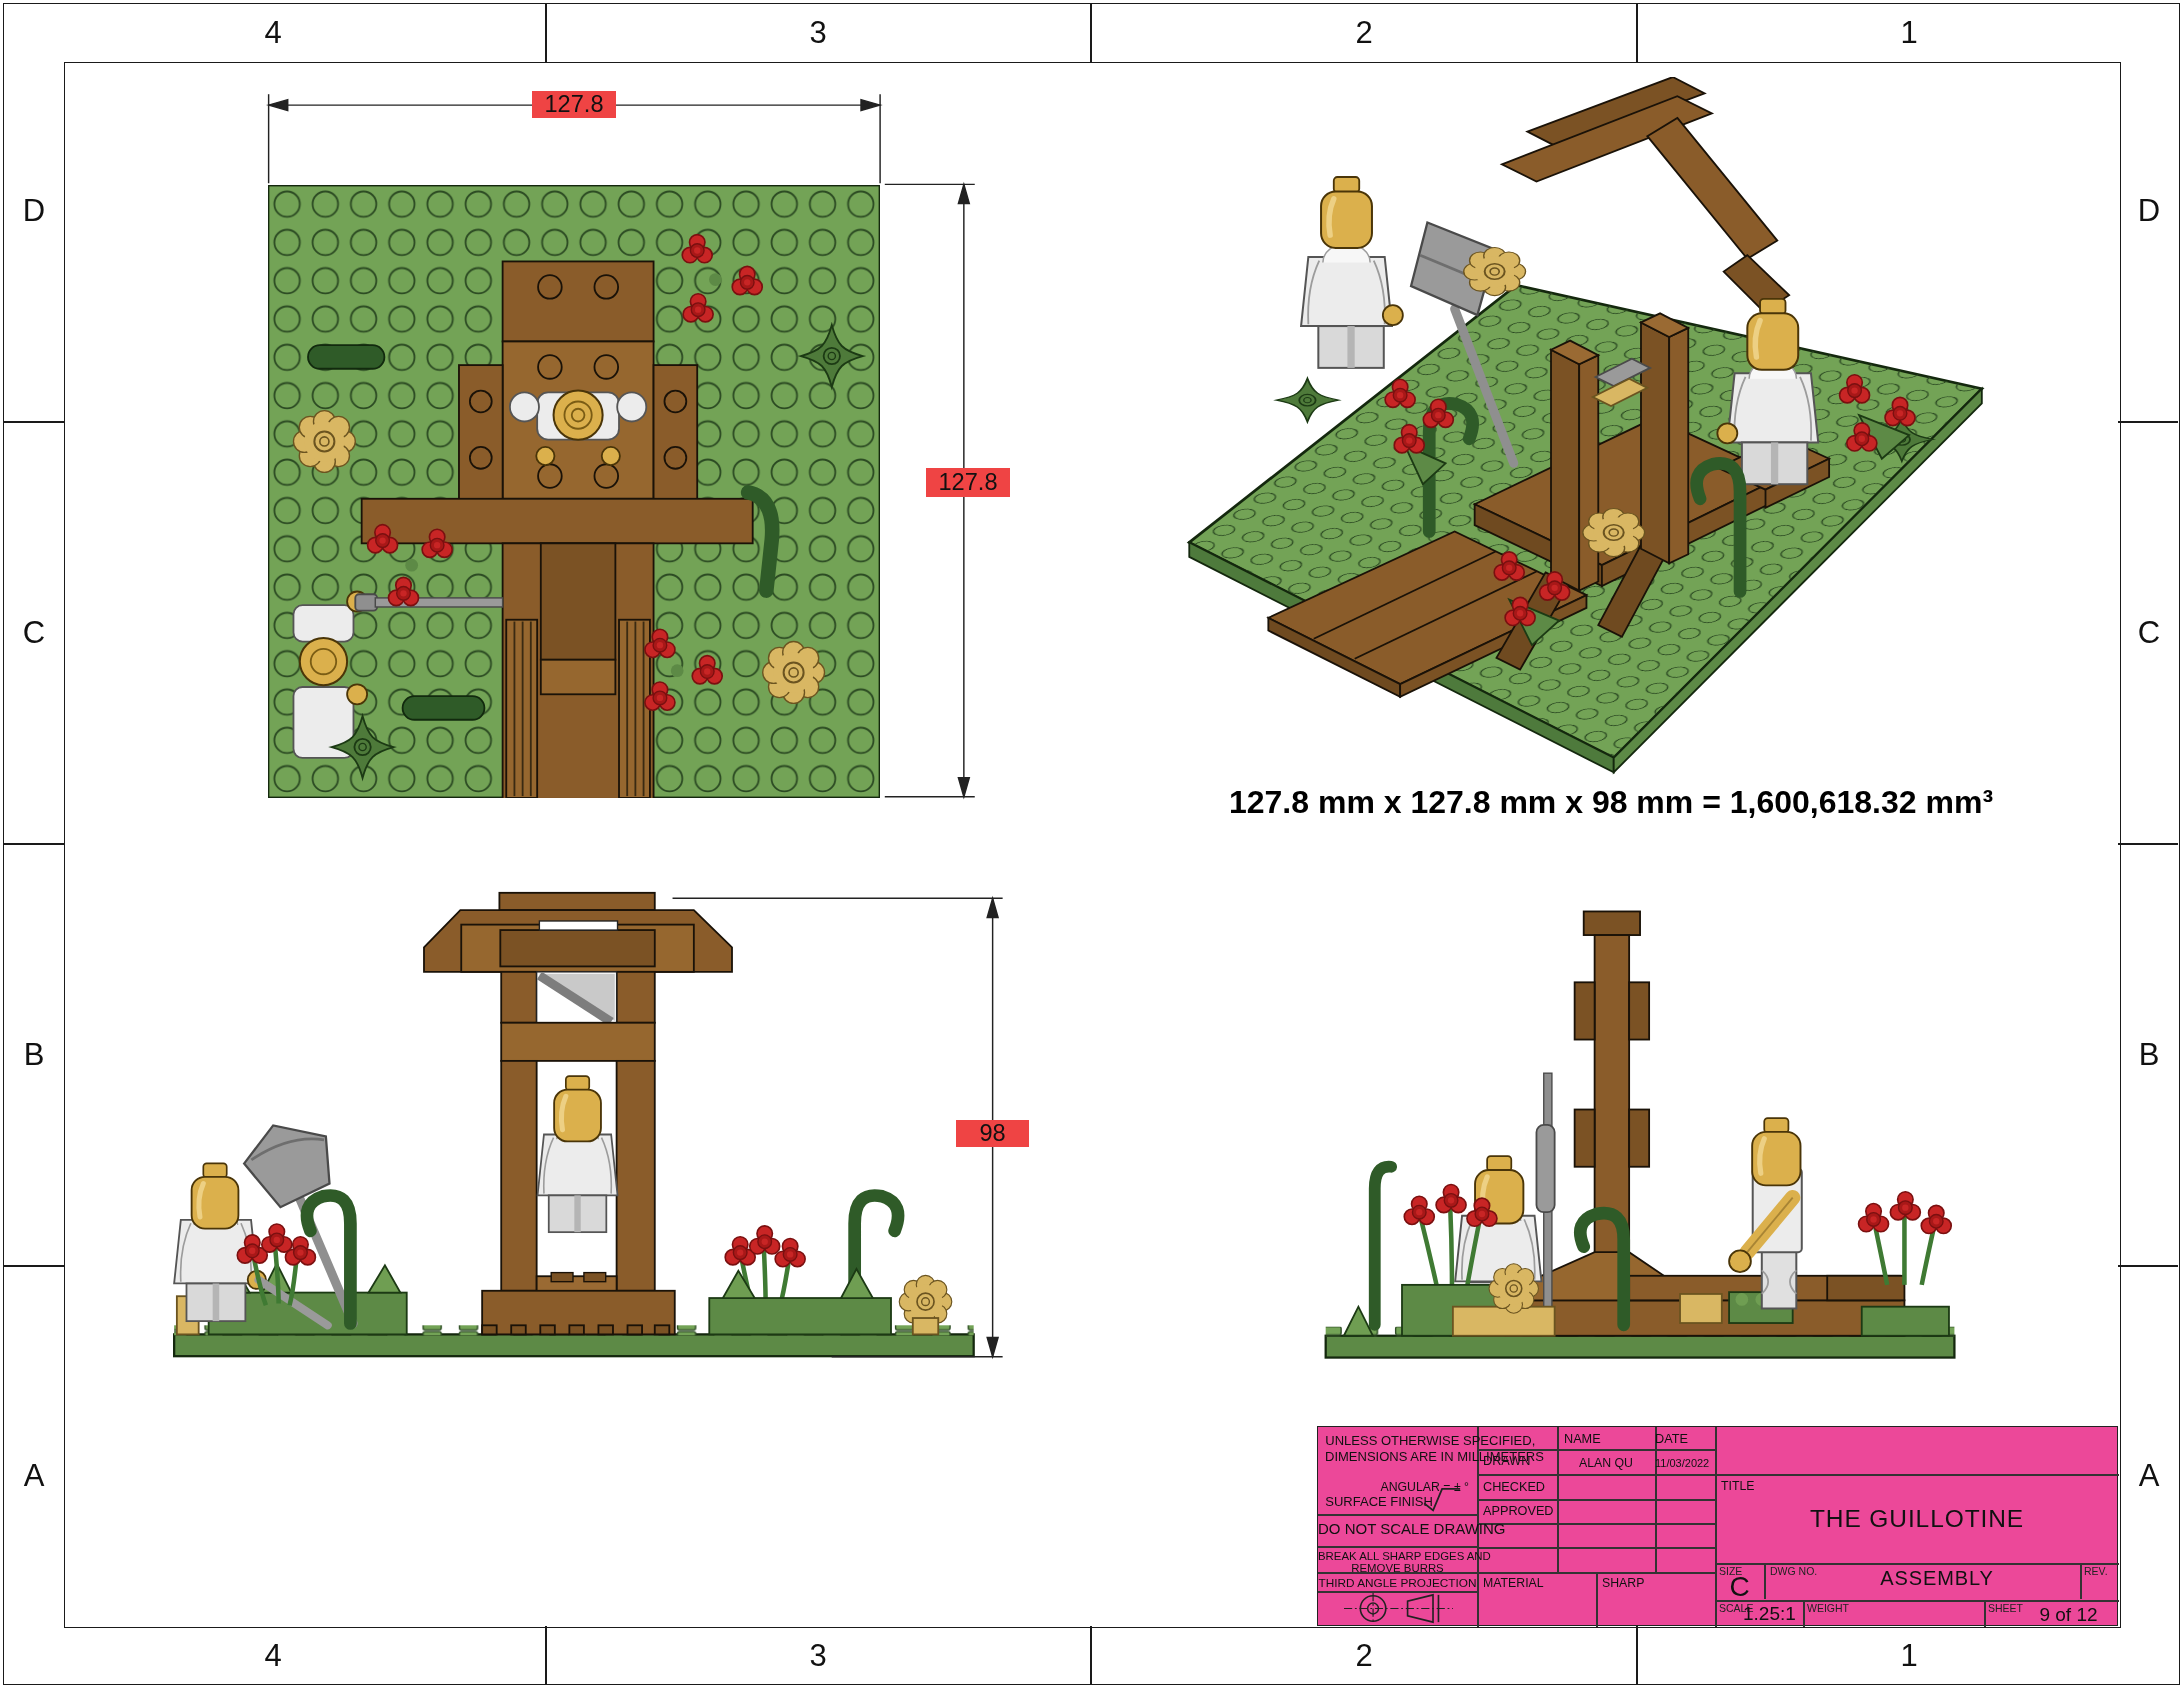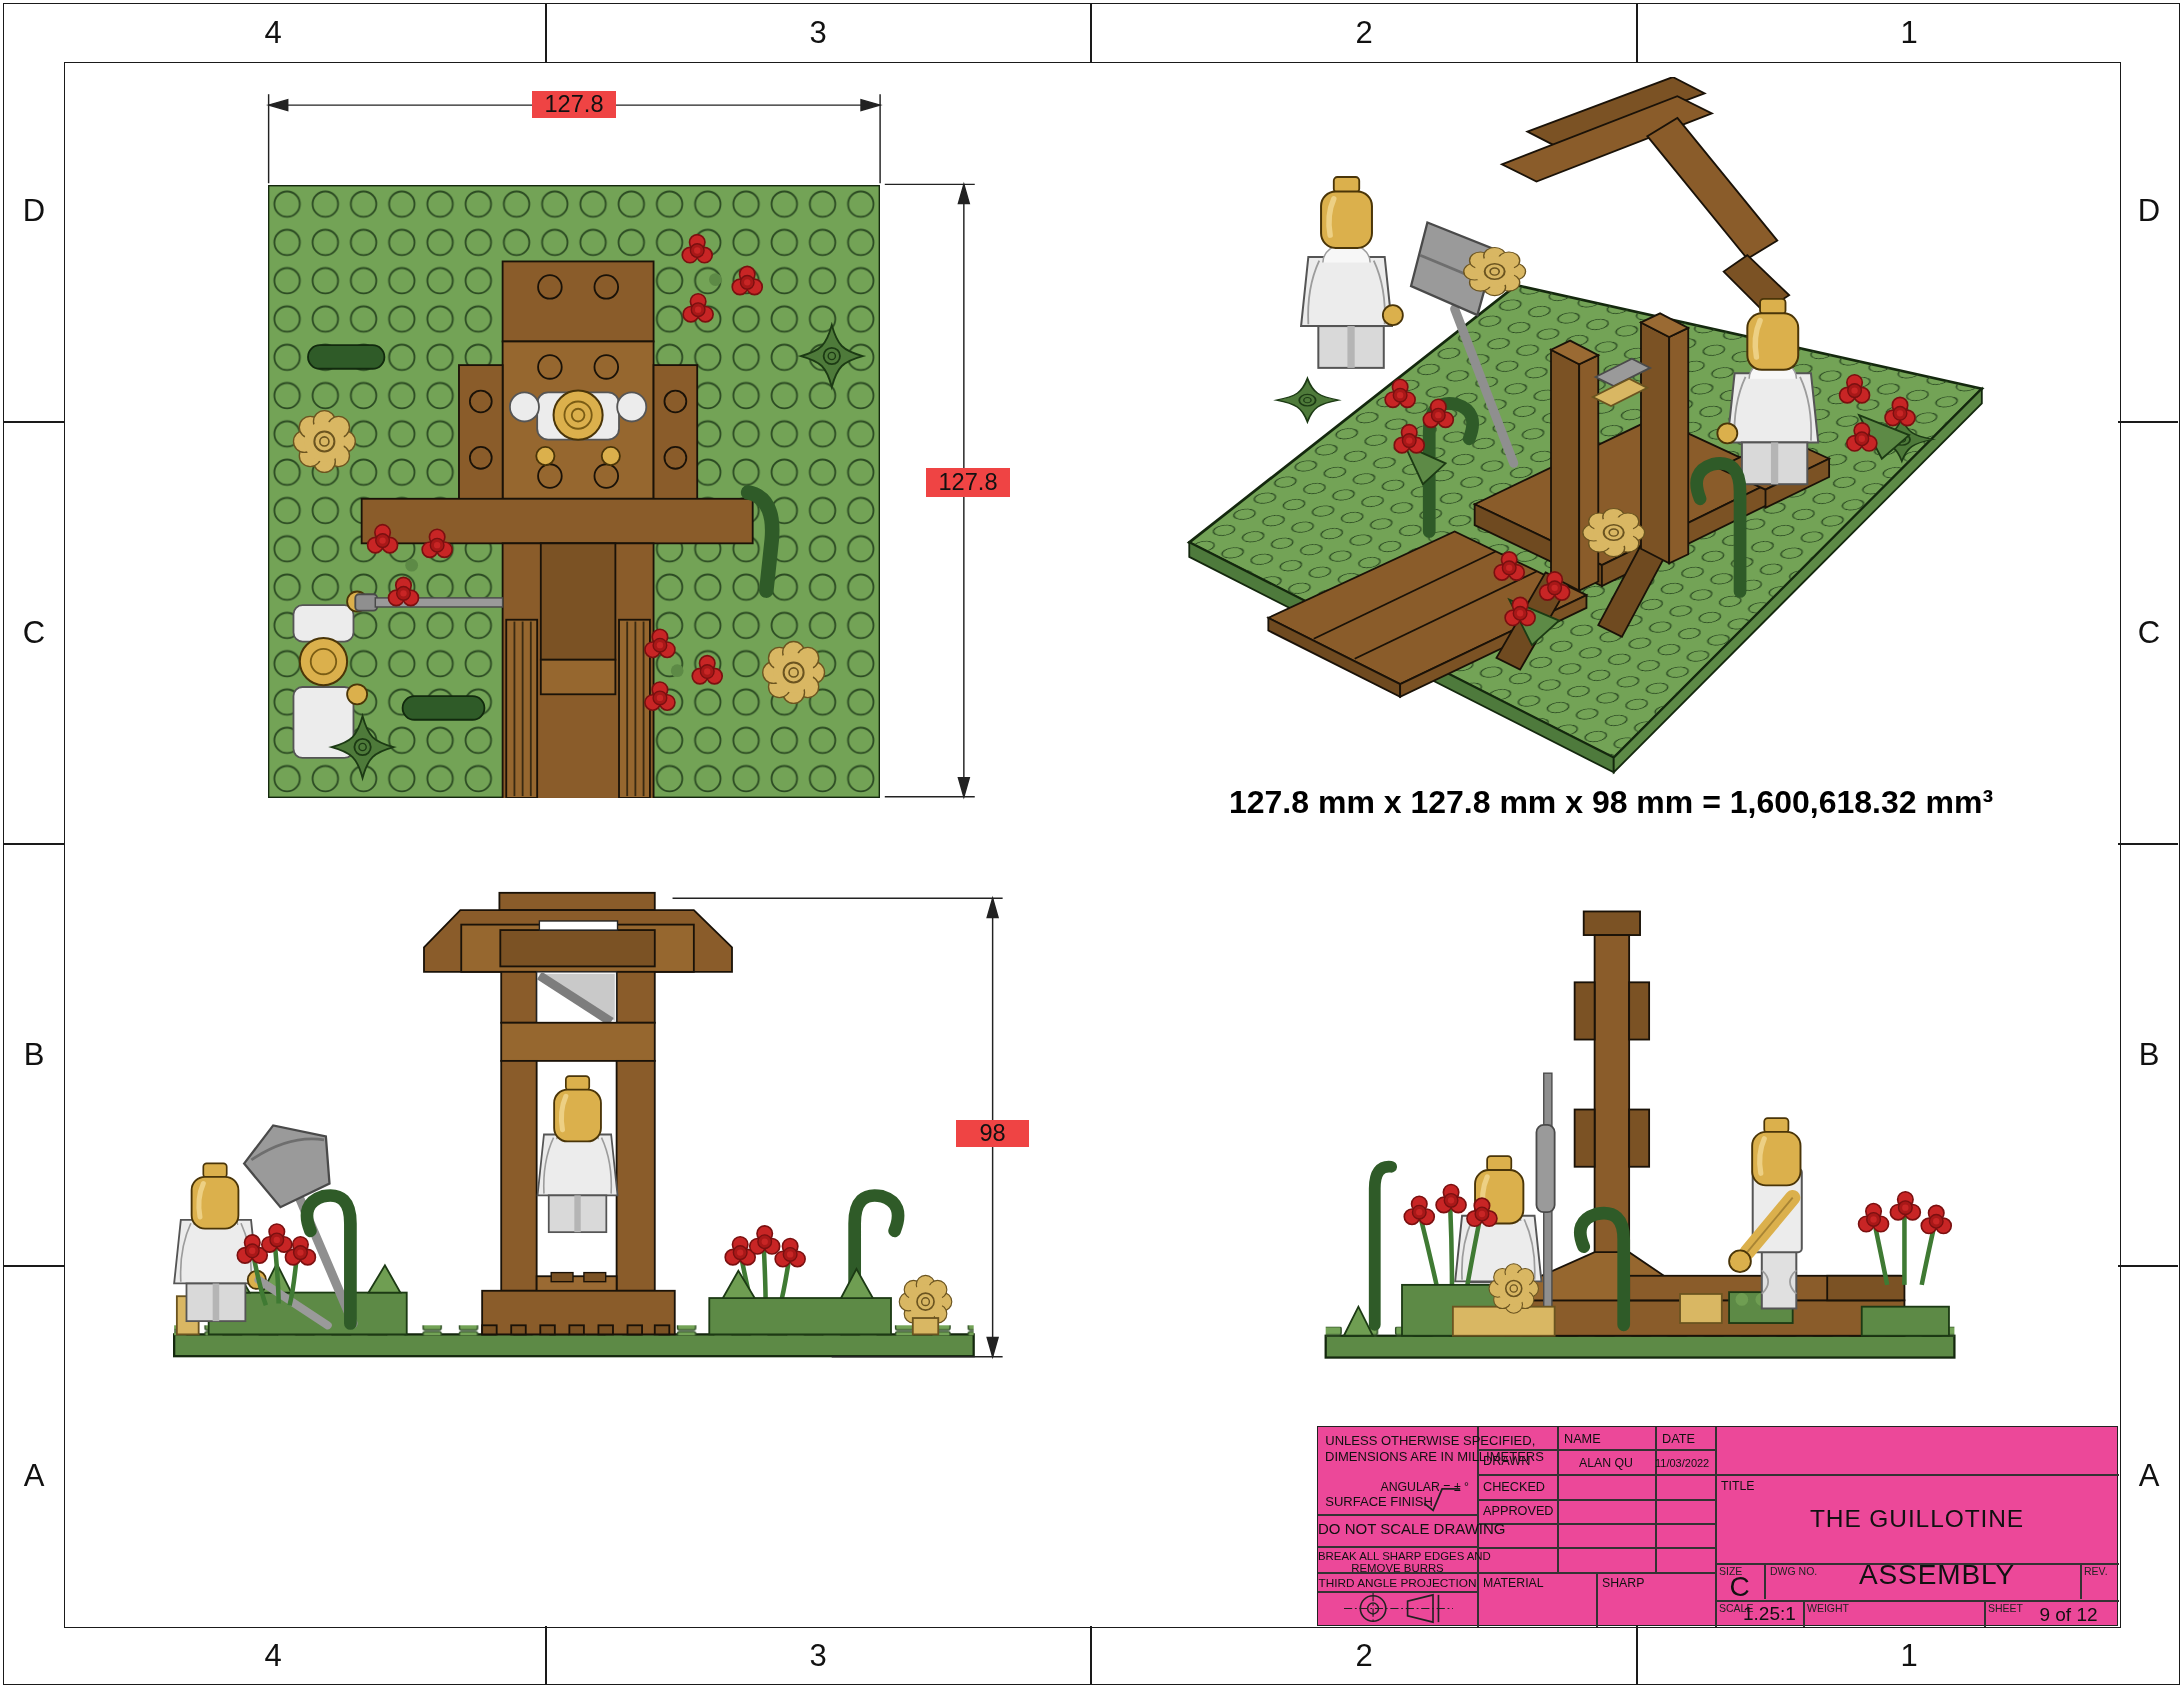--- a/index.html
+++ b/index.html
@@ -494,35 +494,35 @@
   <svg class="abs" style="left:25.5px;top:166px" width="109" height="31" viewBox="0 0 120 34">
     <line x1="0" y1="17" x2="120" y2="17" stroke="#222" stroke-width="1.3" stroke-dasharray="9 3 2 3"></line>
     <circle cx="32" cy="17" r="14" fill="none" stroke="#222" stroke-width="1.8"></circle>
     <circle cx="32" cy="17" r="6" fill="none" stroke="#222" stroke-width="1.6"></circle>
     <line x1="32" y1="0" x2="32" y2="34" stroke="#222" stroke-width="1.3" stroke-dasharray="9 3 2 3"></line>
     <polygon points="70,9 70,25 98,32 98,2" fill="none" stroke="#222" stroke-width="1.8"></polygon>
     <line x1="104" y1="2" x2="104" y2="32" stroke="#222" stroke-width="1.8"></line>
   </svg>
 
   <div class="txt" style="left:246px;top:4.5px">NAME</div>
-  <div class="txt" style="left:337px;top:4.5px;width:47px;text-align:center">DATE</div>
+  <div class="txt" style="left:337px;top:4.5px;width:47px;">DATE</div>
   <div class="txt" style="left:165px;top:27px">DRAWN</div>
   <div class="txt small" style="left:239px;top:29px;width:98px;text-align:center">ALAN QU</div>
   <div class="txt" style="left:337px;top:30px;width:60px;text-align:left;font-size:11px">11/03/2022</div>
   <div class="txt" style="left:165px;top:53px">CHECKED</div>
   <div class="txt" style="left:165px;top:77px">APPROVED</div>
   <div class="txt small" style="left:165px;top:149px">MATERIAL</div>
   <div class="txt small" style="left:284px;top:149px">SHARP</div>
 
   <div class="txt small" style="left:403px;top:52px">TITLE</div>
   <div class="txt" style="left:397px;top:78px;width:404px;text-align:center;font-size:24.5px;letter-spacing:0.9px">THE GUILLOTINE</div>
   <div class="txt lbl" style="left:401px;top:138px">SIZE</div>
   <div class="txt" style="left:397px;top:144px;width:49px;text-align:center;font-size:28px">C</div>
   <div class="txt lbl" style="left:452px;top:138px">DWG NO.</div>
-  <div class="txt" style="left:446px;top:132px;width:346px;text-align:center;font-size:28px;letter-spacing:0.9px">ASSEMBLY</div>
+  <div class="txt" style="left:446px;top:140px;width:346px;text-align:center;font-size:20px;letter-spacing:0.9px">ASSEMBLY</div>
   <div class="txt lbl" style="left:766px;top:138px">REV.</div>
   <div class="txt lbl" style="left:401px;top:175px">SCALE</div>
   <div class="txt" style="left:425px;top:176px;font-size:19px">1.25:1</div>
   <div class="txt lbl" style="left:489px;top:175px">WEIGHT</div>
   <div class="txt lbl" style="left:670px;top:175px">SHEET</div>
   <div class="txt" style="left:700px;top:177px;width:101px;text-align:center;font-size:19px">9 of 12</div>
 </div>
 
 
 </body></html>

